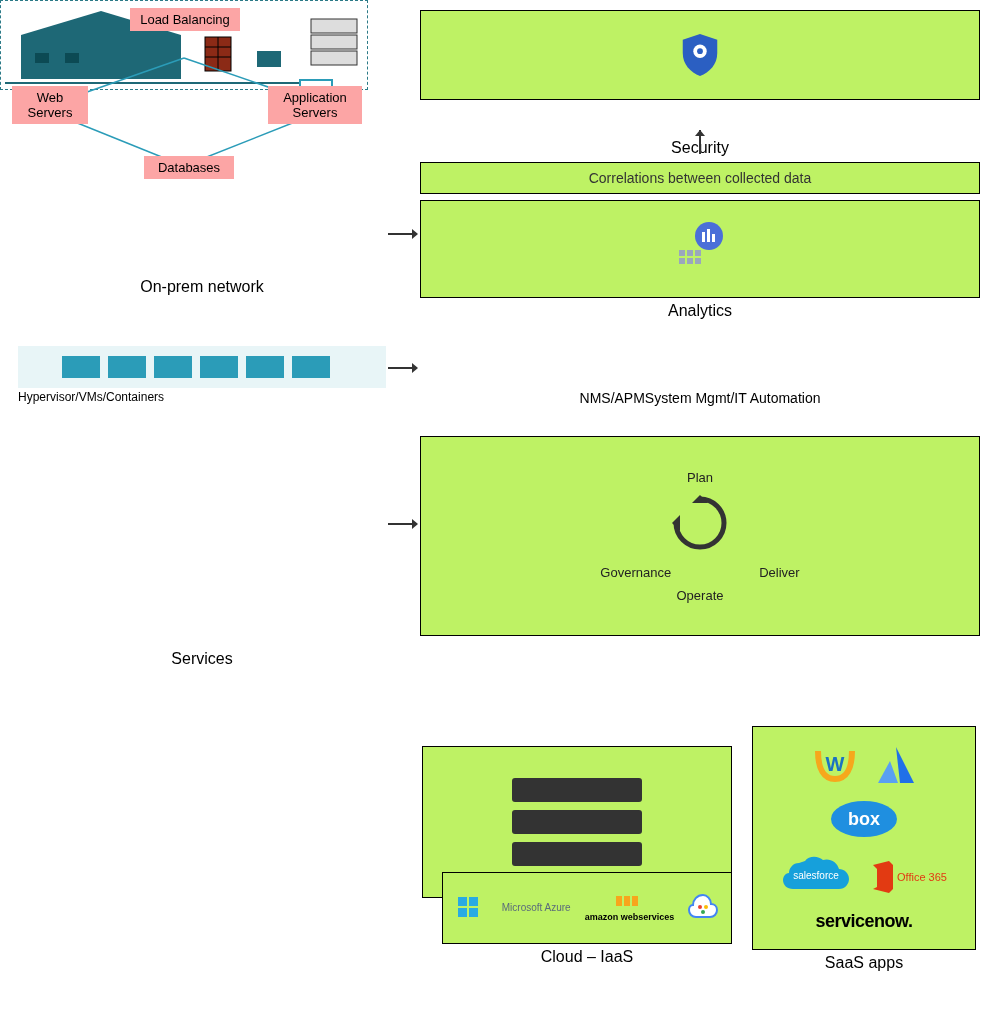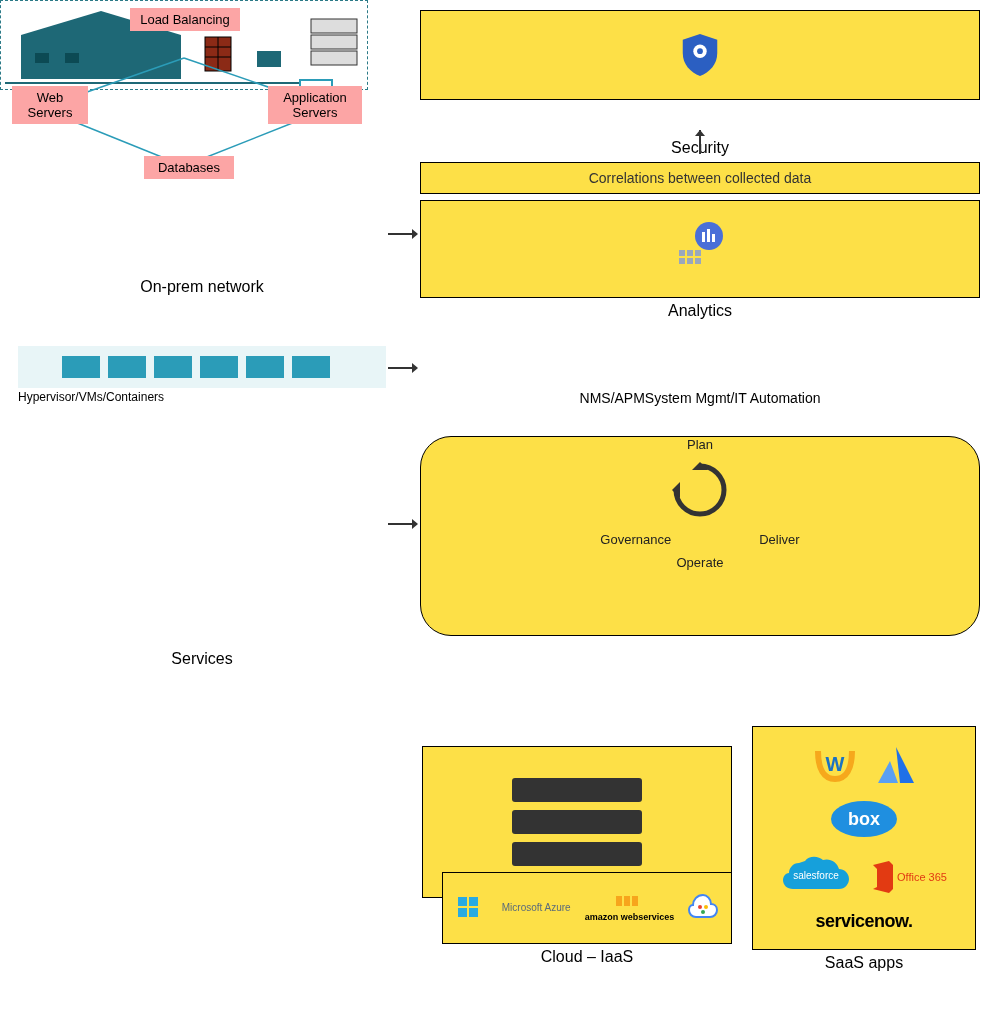--- a/index.html
+++ b/index.html
@@ -6,21 +6,21 @@
   body {
     width: 1000px;
     height: 1024px;
     font-family: Arial, sans-serif;
     background: #fff;
     position: relative;
   }
   .canvas { position: relative; width: 1000px; height: 1024px; }
 
   
-  .box { position: absolute; border: 1px solid #000; background: #fde047; }
+  .box { position: absolute; border: 1px solid #000; background: #bef264; }
   .caption { position: absolute; font-size: 16px; text-align: center; }
 
   
   .security-box { left: 420px; top: 10px; width: 560px; height: 90px; display:flex; align-items:center; justify-content:center; gap: 12px; }
   .shield-icon { width: 46px; height: 46px; }
   .security-caption { left: 420px; top: 105px; width: 560px; margin-top: 34px; }
 
   
   .corr-box { left: 420px; top: 162px; width: 560px; height: 32px; font-size:14px; display:flex; align-items:center; justify-content:center; color:#333; }
   .analytics-box { left: 420px; top: 200px; width: 560px; height: 98px; display:flex; align-items:center; justify-content:center; gap: 14px; }
@@ -38,21 +38,21 @@
   .svc-area { left: 18px; top: 412px; width: 368px; height: 232px; border:0; }
   .svc-caption { left:18px; top: 650px; width: 368px; }
   .svc-node { position:absolute; padding:4px 6px; font-size:13px; text-align:center; background:#fca5a5; }
   .svc-line { position:absolute; stroke:#2b9cb8; stroke-width:1.5; fill:none; }
 
   
   .na-box { left:420px; top:346px; width:560px; height:40px; display:flex; align-items:center; justify-content:center; font-size:13px; }
   .na-caption { left:420px; top:390px; width:560px; font-size:14px; }
 
   
-  .itom-box { left:420px; top:436px; width:560px; height:200px; display:flex; flex-direction:column; align-items:center; justify-content:flex-start; gap:8px;border-radius:31px; }
+  .itom-box { left:420px; top:436px; width:560px; height:200px; display:flex; flex-direction:column; align-items:center; justify-content:center; gap:8px; }
   .itom-row { display:flex; gap:70px; }
   .itom-label { font-size:13px; color:#222; }
   .itom-caption { left:420px; top:642px; width:560px; }
 
   
   .custom-box { left:422px; top:746px; width:310px; height:152px; display:flex; flex-direction:column; align-items:center; justify-content:center; gap:8px; }
   .custom-stripe { width:130px; height:24px; background:#333; border-radius:3px; }
   .custom-caption { left:422px; top:902px; width:310px; }
 
   .iaas-box { left:442px; top:872px; width:290px; height:72px; display:flex; align-items:center; justify-content:center; gap:14px; }

